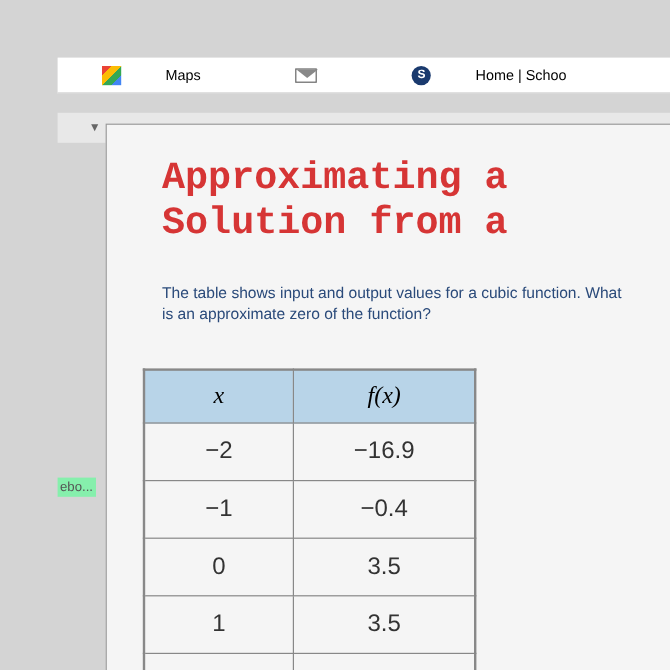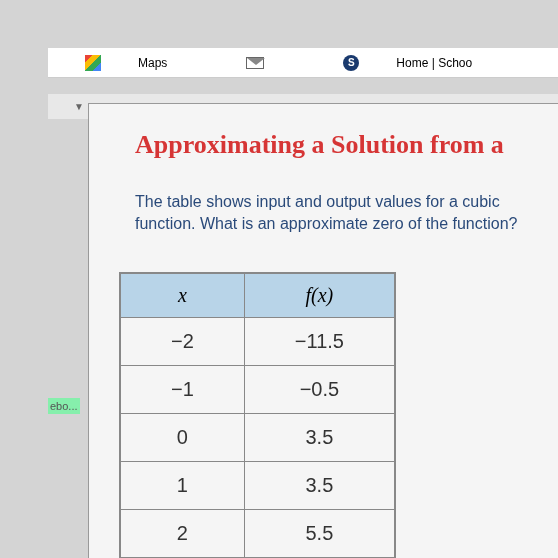--- a/index.html
+++ b/index.html
@@ -66,28 +66,28 @@
       left: 40px;
       top: 55px;
       right: 0;
       bottom: 0;
       background: #f5f5f5;
       border: 1px solid #999;
       padding: 0;
     }
     .heading {
       color: #d63535;
-      font-size: 26px;
+      font-size: 32px;
       font-weight: bold;
       padding: 10px 20px 15px 30px;
-      font-family: Liberation Serif, serif;
+      font-family: Liberation Mono, monospace;
     }
     .question {
       color: #2a4a7a;
-      font-size: 16px;
+      font-size: 13px;
       padding: 0 30px 20px 30px;
       line-height: 1.4;
     }
     .data-table {
       margin-left: 30px;
       border-collapse: collapse;
       border: 2px solid #888;
     }
     .data-table th {
       background: #b8d4e8;
@@ -135,25 +135,25 @@
   <table class="data-table">
     <thead>
       <tr>
         <th>x</th>
         <th>f(x)</th>
       </tr>
     </thead>
     <tbody>
       <tr>
         <td>−2</td>
-        <td>−11.5</td>
+        <td>−16.9</td>
       </tr>
       <tr>
         <td>−1</td>
-        <td>−0.5</td>
+        <td>−0.4</td>
       </tr>
       <tr>
         <td>0</td>
         <td>3.5</td>
       </tr>
       <tr>
         <td>1</td>
         <td>3.5</td>
       </tr>
       <tr>

